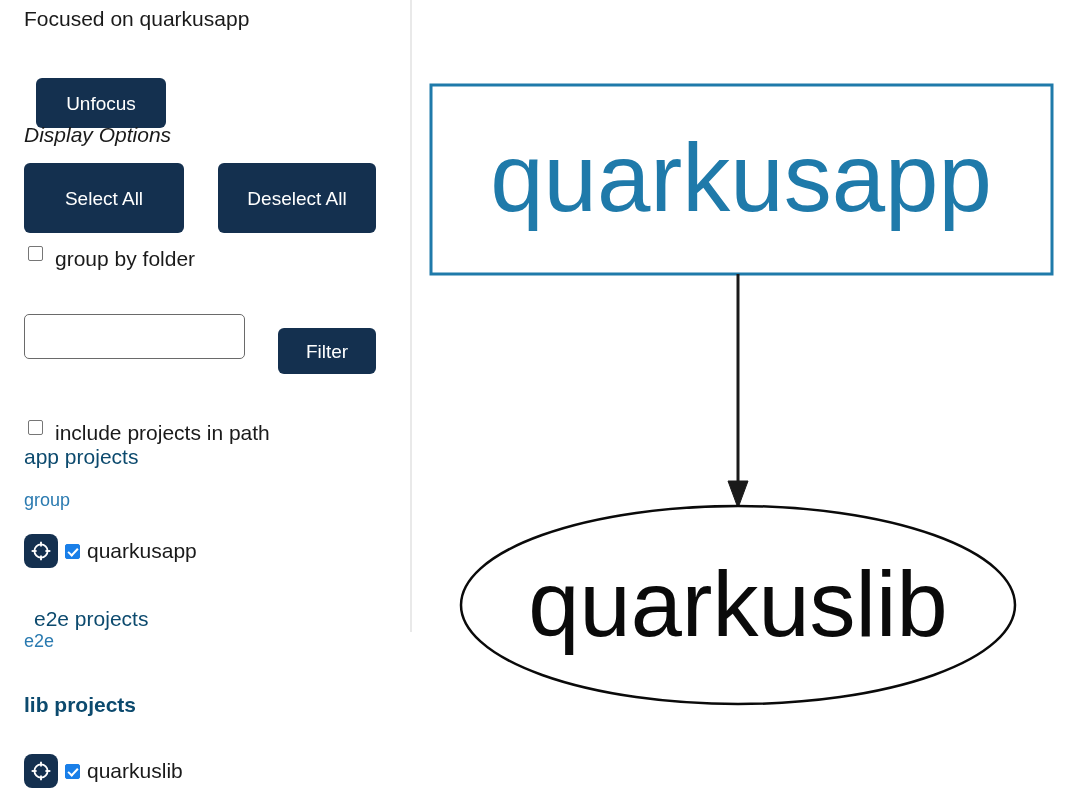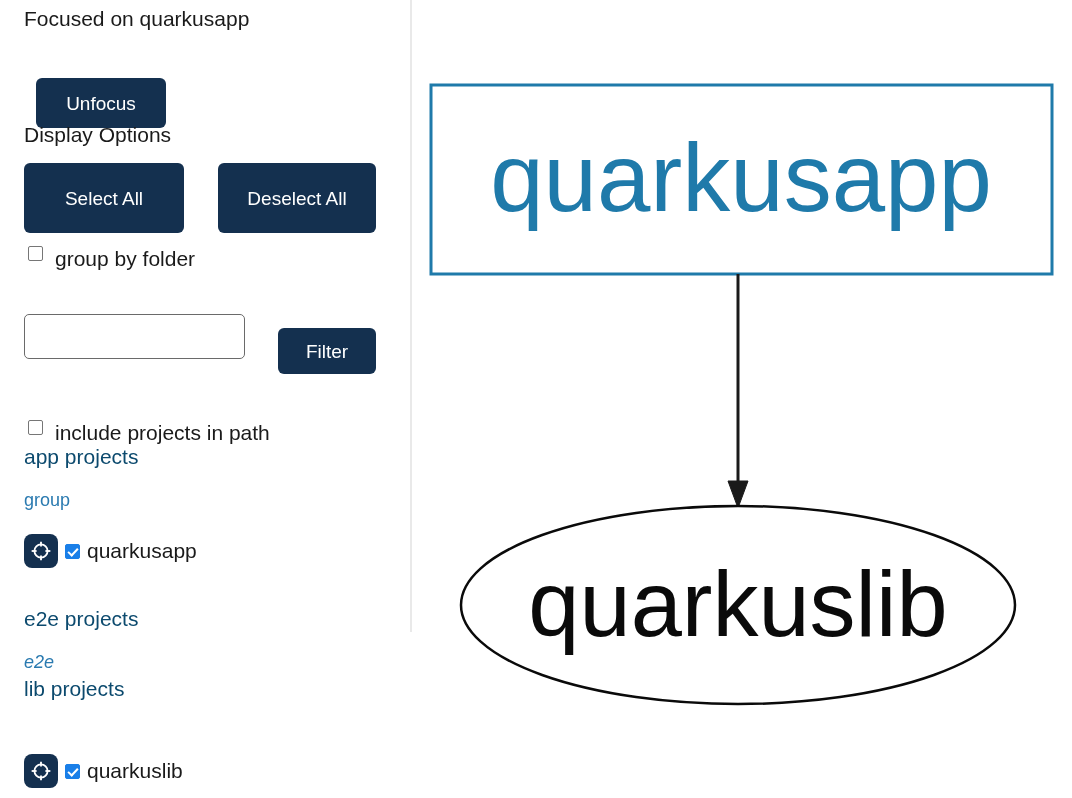--- a/index.html
+++ b/index.html
@@ -67,20 +67,21 @@
   }
 
   .display-options-title {
     position: absolute;
     left: 24px;
     top: 121px;
     font-size: 21px;
     line-height: 28px;
     color: #1a1a1a;
     white-space: nowrap;
+    font-style: italic;
   }
 
   .btn-select-all {
     position: absolute;
     left: 24px;
     top: 163px;
     width: 160px;
     height: 70px;
   }
 
@@ -163,35 +164,35 @@
 
   .section-title {
     position: absolute;
     left: 24px;
     font-size: 21px;
     line-height: 26px;
     color: #0c4a6e;
     white-space: nowrap;
   }
   .section-app { top: 444px; }
-  .section-e2e { top: 606px; }
-  .section-lib { top: 676px; }
+  .section-e2e { top: 606px; margin-left: 10px; }
+  .section-lib { top: 692px; font-weight: bold; }
 
   .folder-link {
     position: absolute;
     left: 24px;
     font-size: 18px;
     line-height: 22px;
     color: #2a7ab0;
     text-decoration: none;
     cursor: pointer;
     white-space: nowrap;
   }
   .folder-apps { top: 489px; }
-  .folder-e2e  { top: 651px; font-style: italic; }
+  .folder-e2e  { top: 630px; }
 
   .project-row {
     position: absolute;
     left: 24px;
     display: flex;
     align-items: center;
     gap: 7px;
   }
   .project-quarkusapp { top: 534px; }
   .project-quarkuslib { top: 754px; }

